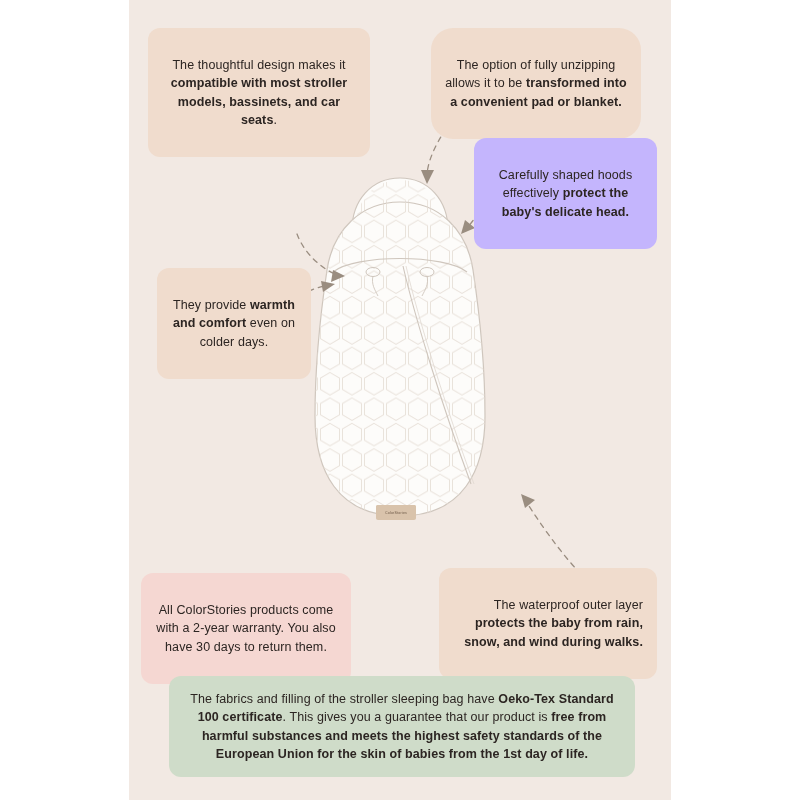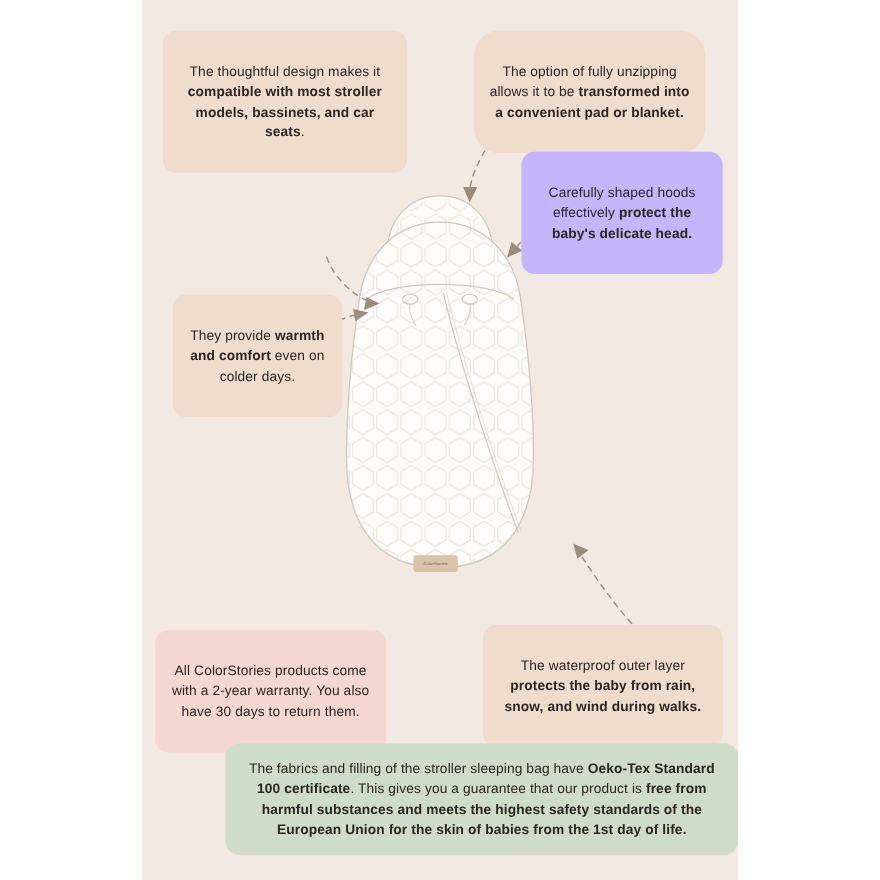--- a/index.html
+++ b/index.html
@@ -38,21 +38,21 @@
     line-height: 1.46;
     color: #2c2522;
     text-align: center;
     letter-spacing: 0.1px;
   }
   .callout b {
     font-weight: bold;
   }
   .c-beige { background: #f0dccd; }
   .c-pink  { background: #f5d7d2; }
-  .c-green { background: #cfdcc9; margin-left: 36px; }
+  .c-green { background: #cfdcc9; }
 
   
   .arrow {
     position: absolute;
     pointer-events: none;
   }
   .arrow svg { display: block; overflow: visible; }
 
   
   #product {
@@ -202,21 +202,21 @@
     </div>
 
     <div class="callout c-beige" style="left: 12px; top: 268px; width: 154px; background: rgb(240, 220, 205); margin-left: 16px;">
       <span>They provide <b>warmth and comfort</b> even on colder days.</span>
     </div>
 
     <div class="callout c-pink" style="left: 12px; top: 573px; width: 210px; background: rgb(245, 215, 210);">
       <span>All ColorStories products come with a 2-year warranty. You also have 30 days to return them.</span>
     </div>
 
-    <div class="callout c-beige" style="left: 310px; top: 568px; width: 218px; background: rgb(240, 220, 205);">
+    <div class="callout c-beige" style="left: 310px; top: 568px; width: 218px; background: rgb(240, 220, 205); text-align: right;">
       <span>The waterproof outer layer <b>protects the baby from rain, snow, and wind during walks.</b></span>
     </div>
 
     <div class="callout c-green" style="left: 40px; top: 676px; width: 466px; padding: 14px 18px; background: rgb(207, 220, 201);">
       <span>The fabrics and filling of the stroller sleeping bag have <b>Oeko-Tex Standard 100 certificate</b>. This gives you a guarantee that our product is <b>free from harmful substances and meets the highest safety standards of the European Union for the skin of babies from the 1st day of life.</b></span>
     </div>
 
   </div>
 </div>
 

